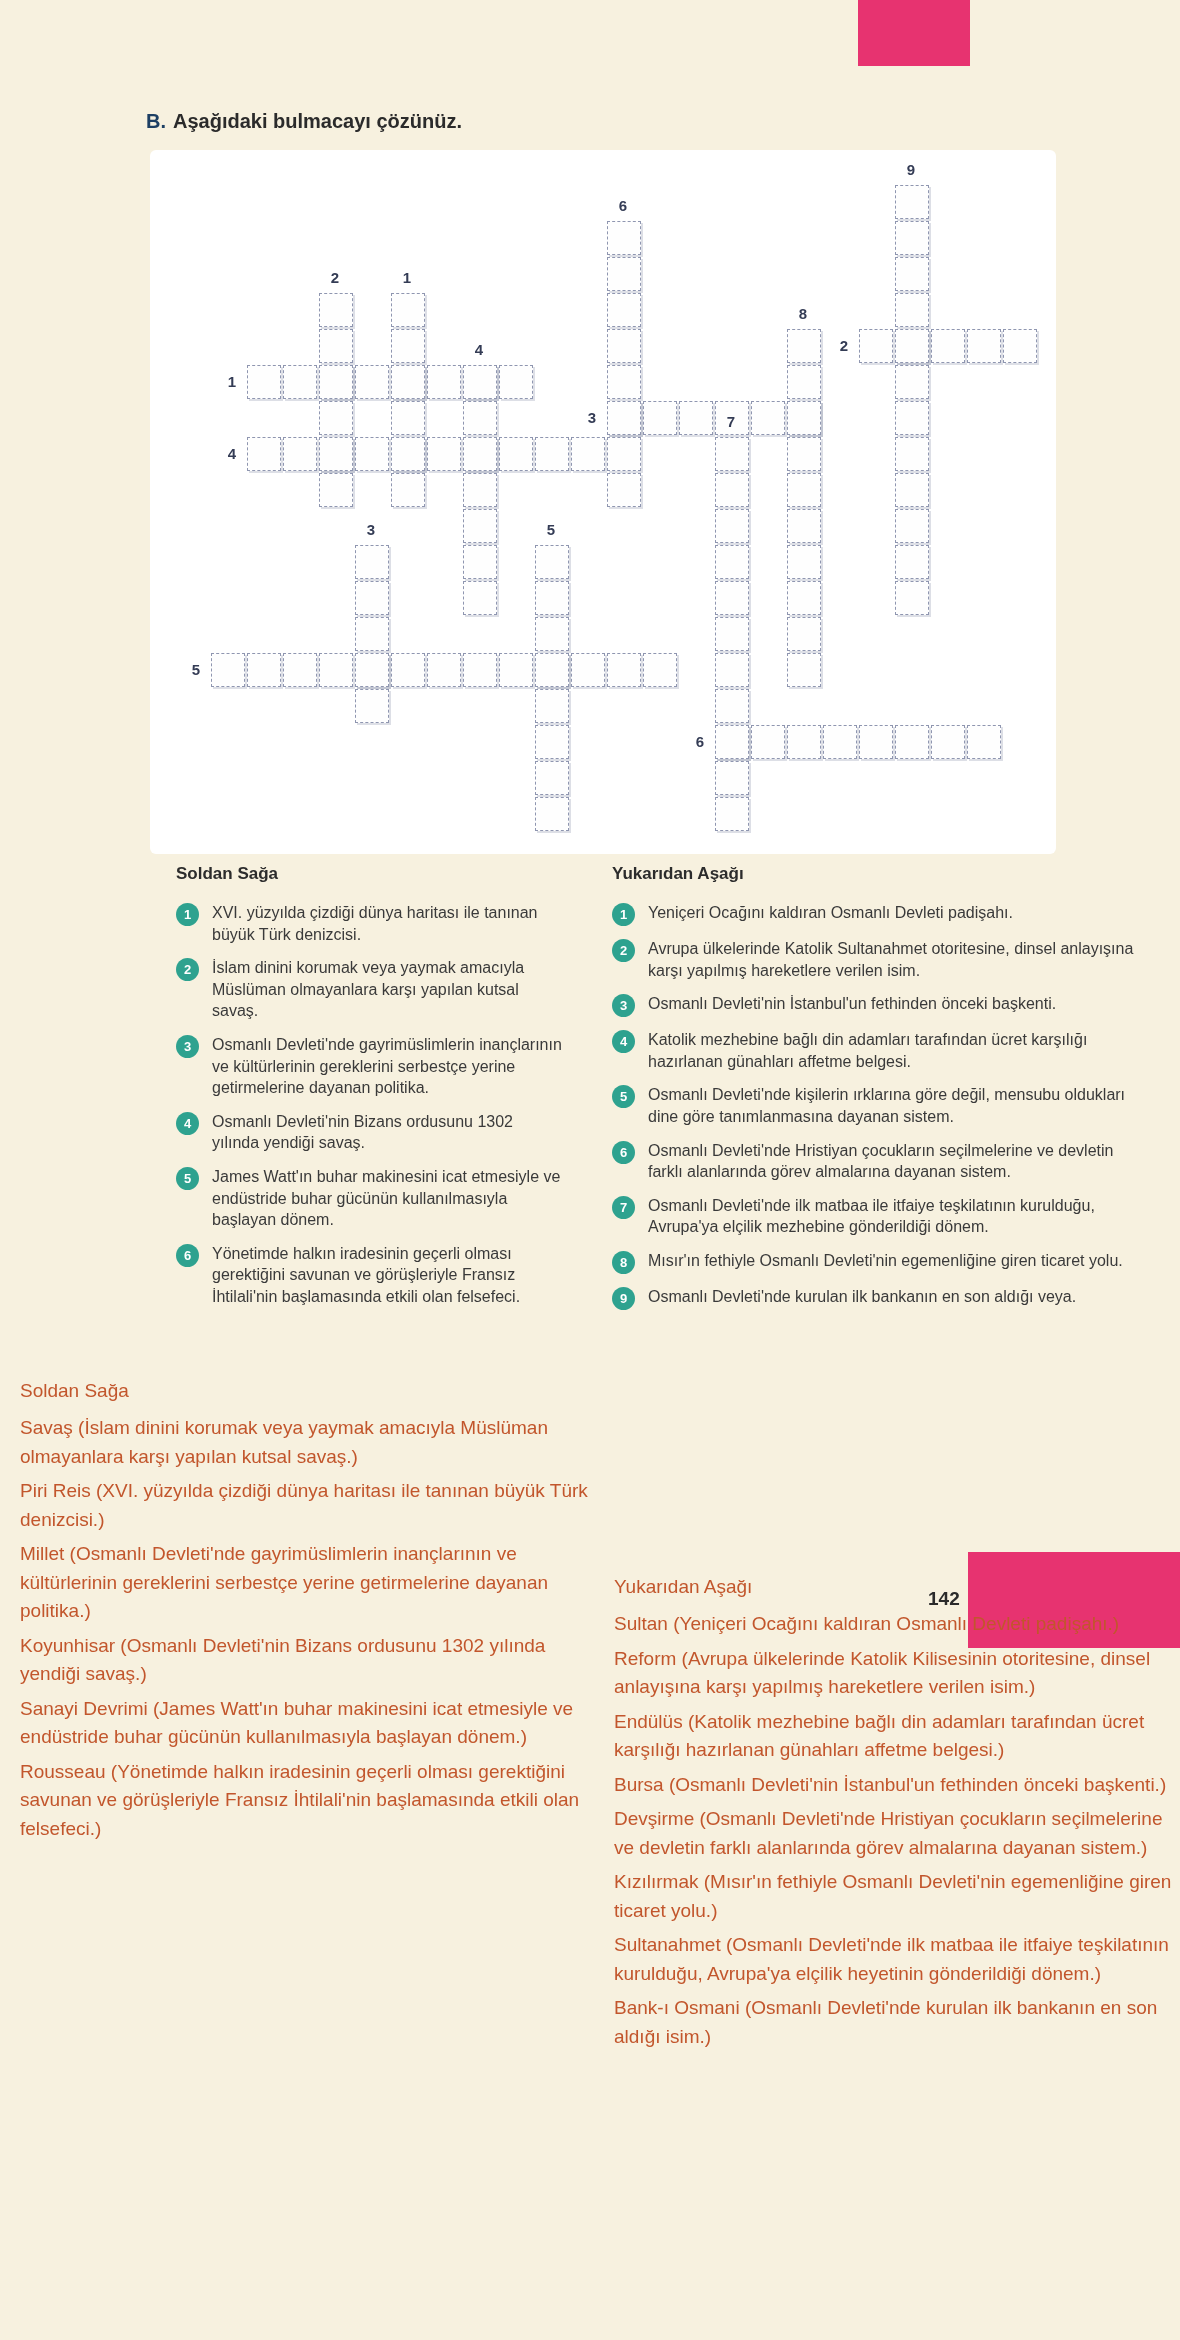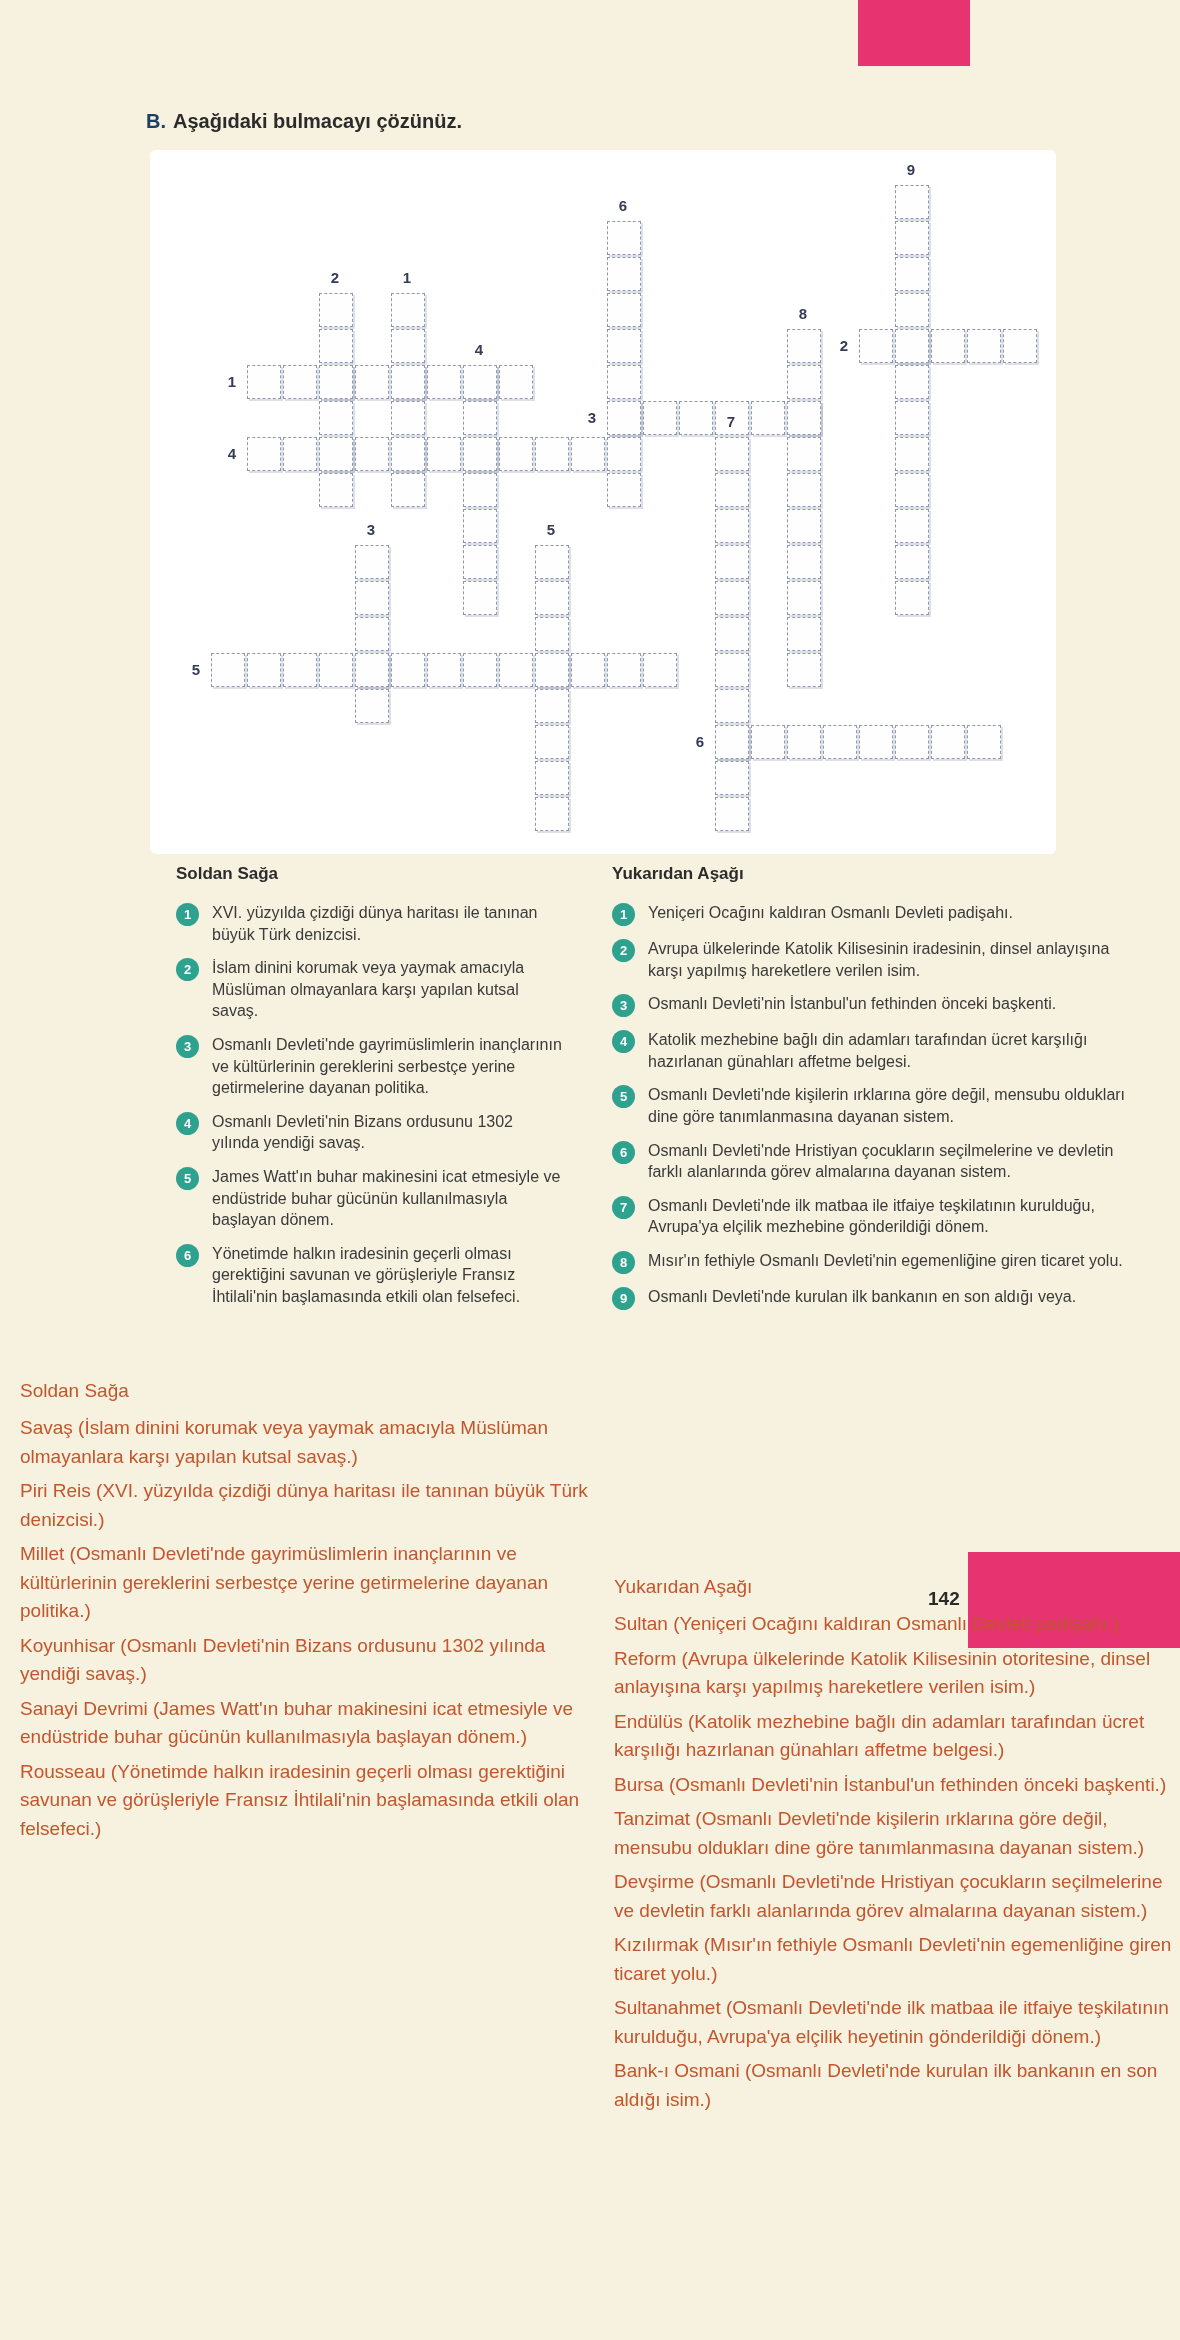--- a/index.html
+++ b/index.html
@@ -227,21 +227,21 @@
     </div>
 
   <div class="clue-col" id="clues-down">
     <div class="clue-head">Yukarıdan Aşağı</div>
   <div class="clue">
         <span class="badge">1</span>
         <span class="clue-text">Yeniçeri Ocağını kaldıran Osmanlı Devleti padişahı.</span>
       </div>
       <div class="clue">
         <span class="badge">2</span>
-        <span class="clue-text">Avrupa ülkelerinde Katolik Kilisesinin iradesinin, dinsel anlayışına karşı yapılmış hareketlere verilen isim.</span>
+        <span class="clue-text">Avrupa ülkelerinde Katolik Sultanahmet otoritesine, dinsel anlayışına karşı yapılmış hareketlere verilen isim.</span>
       </div>
       <div class="clue">
         <span class="badge">3</span>
         <span class="clue-text">Osmanlı Devleti'nin İstanbul'un fethinden önceki başkenti.</span>
       </div>
       <div class="clue">
         <span class="badge">4</span>
         <span class="clue-text">Katolik mezhebine bağlı din adamları tarafından ücret karşılığı hazırlanan günahları affetme belgesi.</span>
       </div>
       <div class="clue">
@@ -275,21 +275,20 @@
       <p>Sanayi Devrimi (James Watt'ın buhar makinesini icat etmesiyle ve endüstride buhar gücünün kullanılmasıyla başlayan dönem.)</p>
       <p>Rousseau (Yönetimde halkın iradesinin geçerli olması gerektiğini savunan ve görüşleriyle Fransız İhtilali'nin başlamasında etkili olan felsefeci.)</p>
     </div>
 
   <div class="ans-col" id="ans-down">
     <div class="ans-head">Yukarıdan Aşağı</div>
   <p>Sultan (Yeniçeri Ocağını kaldıran Osmanlı Devleti padişahı.)</p>
       <p>Reform (Avrupa ülkelerinde Katolik Kilisesinin otoritesine, dinsel anlayışına karşı yapılmış hareketlere verilen isim.)</p>
       <p>Endülüs (Katolik mezhebine bağlı din adamları tarafından ücret karşılığı hazırlanan günahları affetme belgesi.)</p>
       <p>Bursa (Osmanlı Devleti'nin İstanbul'un fethinden önceki başkenti.)</p>
-      <p>Tanzimat (Osmanlı Devleti'nde kişilerin ırklarına göre değil, mensubu oldukları dine göre tanımlanmasına dayanan sistem.)</p>
       <p>Devşirme (Osmanlı Devleti'nde Hristiyan çocukların seçilmelerine ve devletin farklı alanlarında görev almalarına dayanan sistem.)</p>
       <p>Kızılırmak (Mısır'ın fethiyle Osmanlı Devleti'nin egemenliğine giren ticaret yolu.)</p>
       <p>Sultanahmet (Osmanlı Devleti'nde ilk matbaa ile itfaiye teşkilatının kurulduğu, Avrupa'ya elçilik heyetinin gönderildiği dönem.)</p>
       <p>Bank-ı Osmani (Osmanlı Devleti'nde kurulan ilk bankanın en son aldığı isim.)</p>
     </div>
 
   <div class="page-number">142</div>
 
 </div>
 

